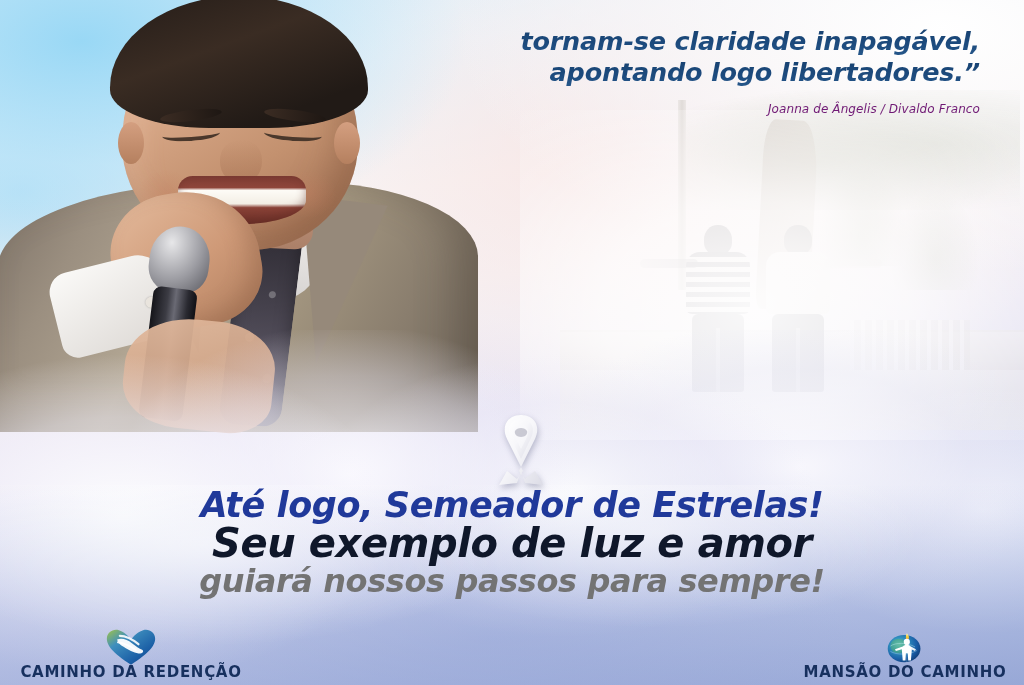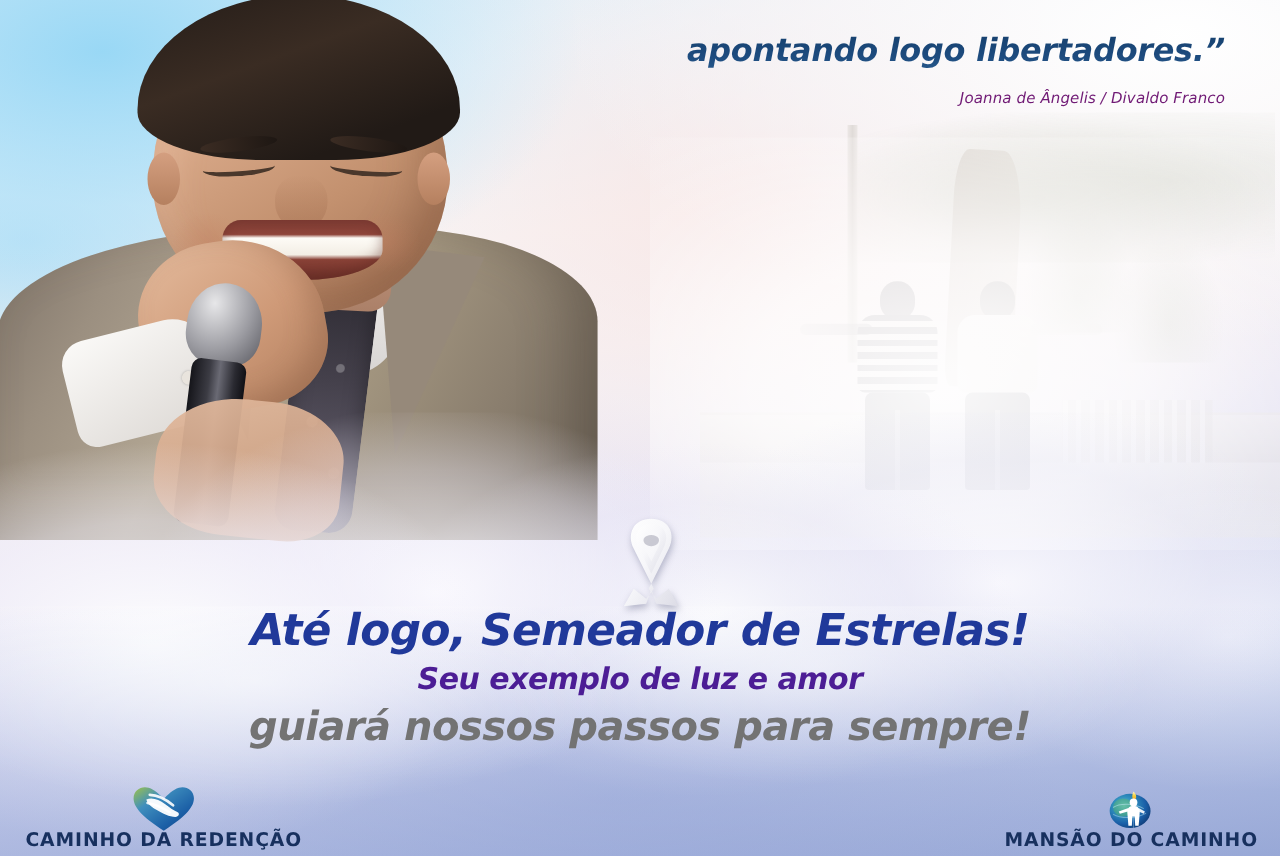--- a/index.html
+++ b/index.html
@@ -319,21 +319,21 @@
     text-align: center;
   }
   .hl {
     font-style: italic;
     font-weight: 700;
     line-height: 38px;
     letter-spacing: -0.4px;
     white-space: nowrap;
   }
   .hl1 { font-size: 35px; color: #20399a; }
-  .hl2 { font-size: 24px; color: #4c1d95; }
+  .hl2 { font-size: 40px; color: #0f172a; }
   .hl3 { font-size: 32px; color: #737373; }
 
   
   .logo {
     position: absolute;
     bottom: 6px;
     display: flex;
     flex-direction: column;
     align-items: center;
   }
@@ -405,20 +405,21 @@
       <div class="grille"></div>
       <div class="body"></div>
     </div>
     <div class="p-hand2"></div>
   </div>
 
   <div class="clouds"></div>
   <div class="clouds-low"></div>
 
   <div class="quote">
+    <div class="quote-line">tornam-se claridade inapagável,</div>
     <div class="quote-line">apontando logo libertadores.”</div>
     <div class="quote-attr">Joanna de Ângelis / Divaldo Franco</div>
   </div>
 
   <div class="ribbon">
     <svg viewBox="0 0 68 80" width="68" height="80" aria-hidden="true">
       <defs>
         <linearGradient id="ribGrad" x1="0" y1="0" x2="1" y2="1">
           <stop offset="0%" stop-color="#ffffff"></stop>
           <stop offset="45%" stop-color="#f7f7fa"></stop>

